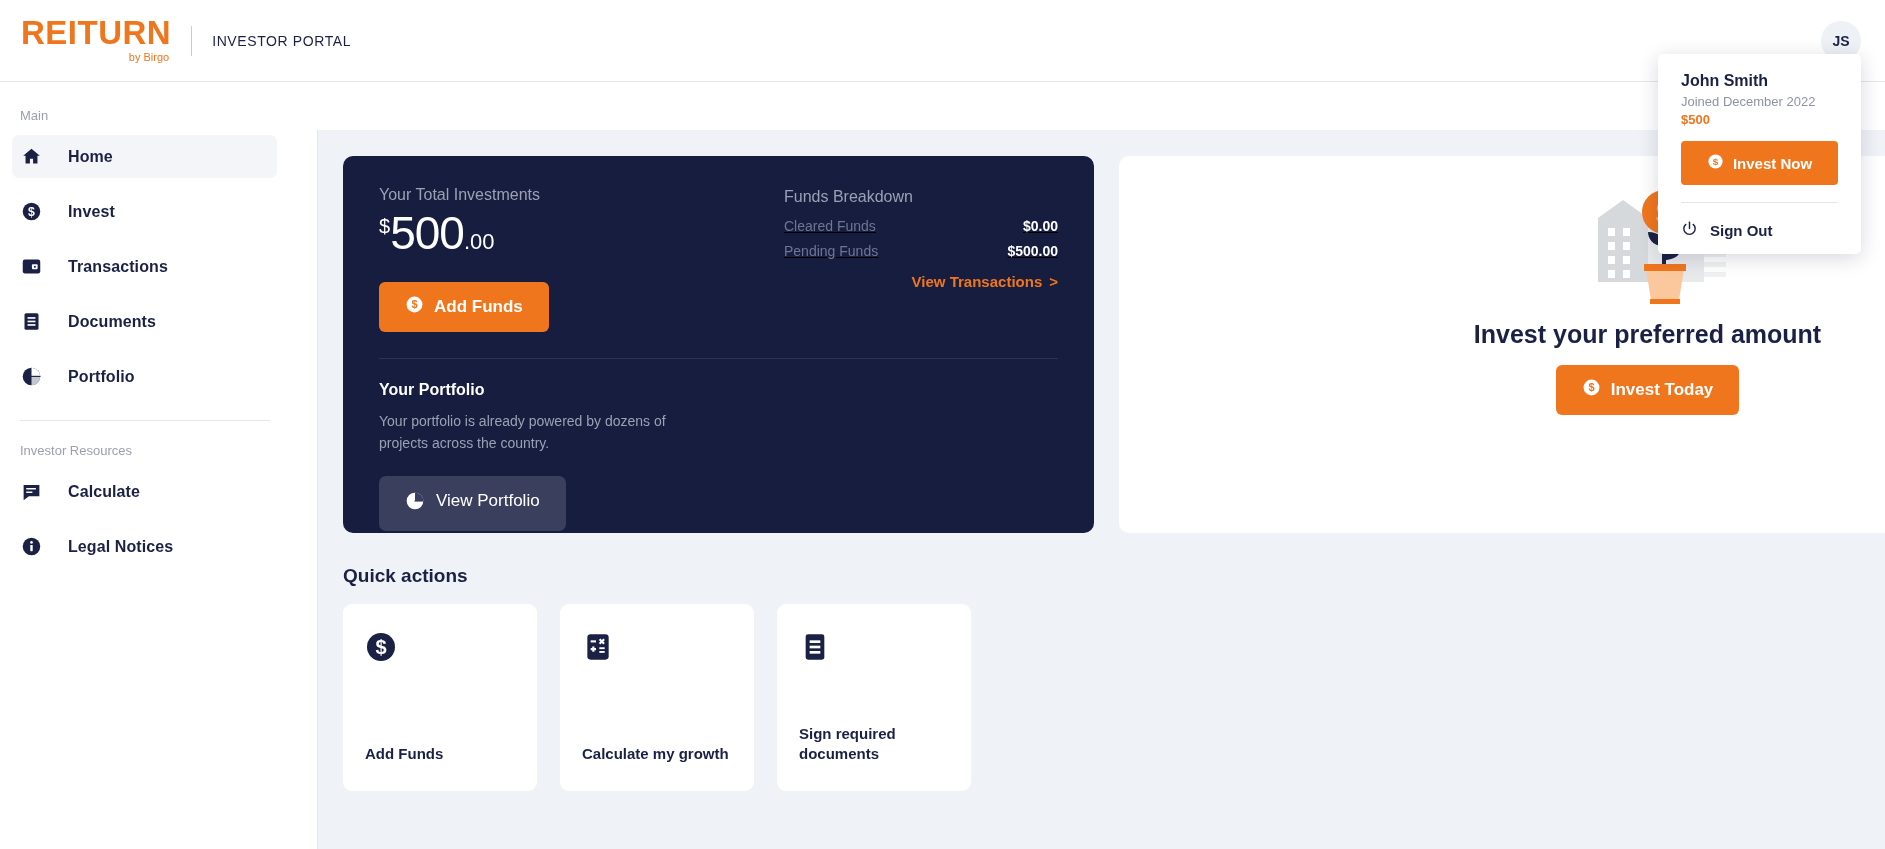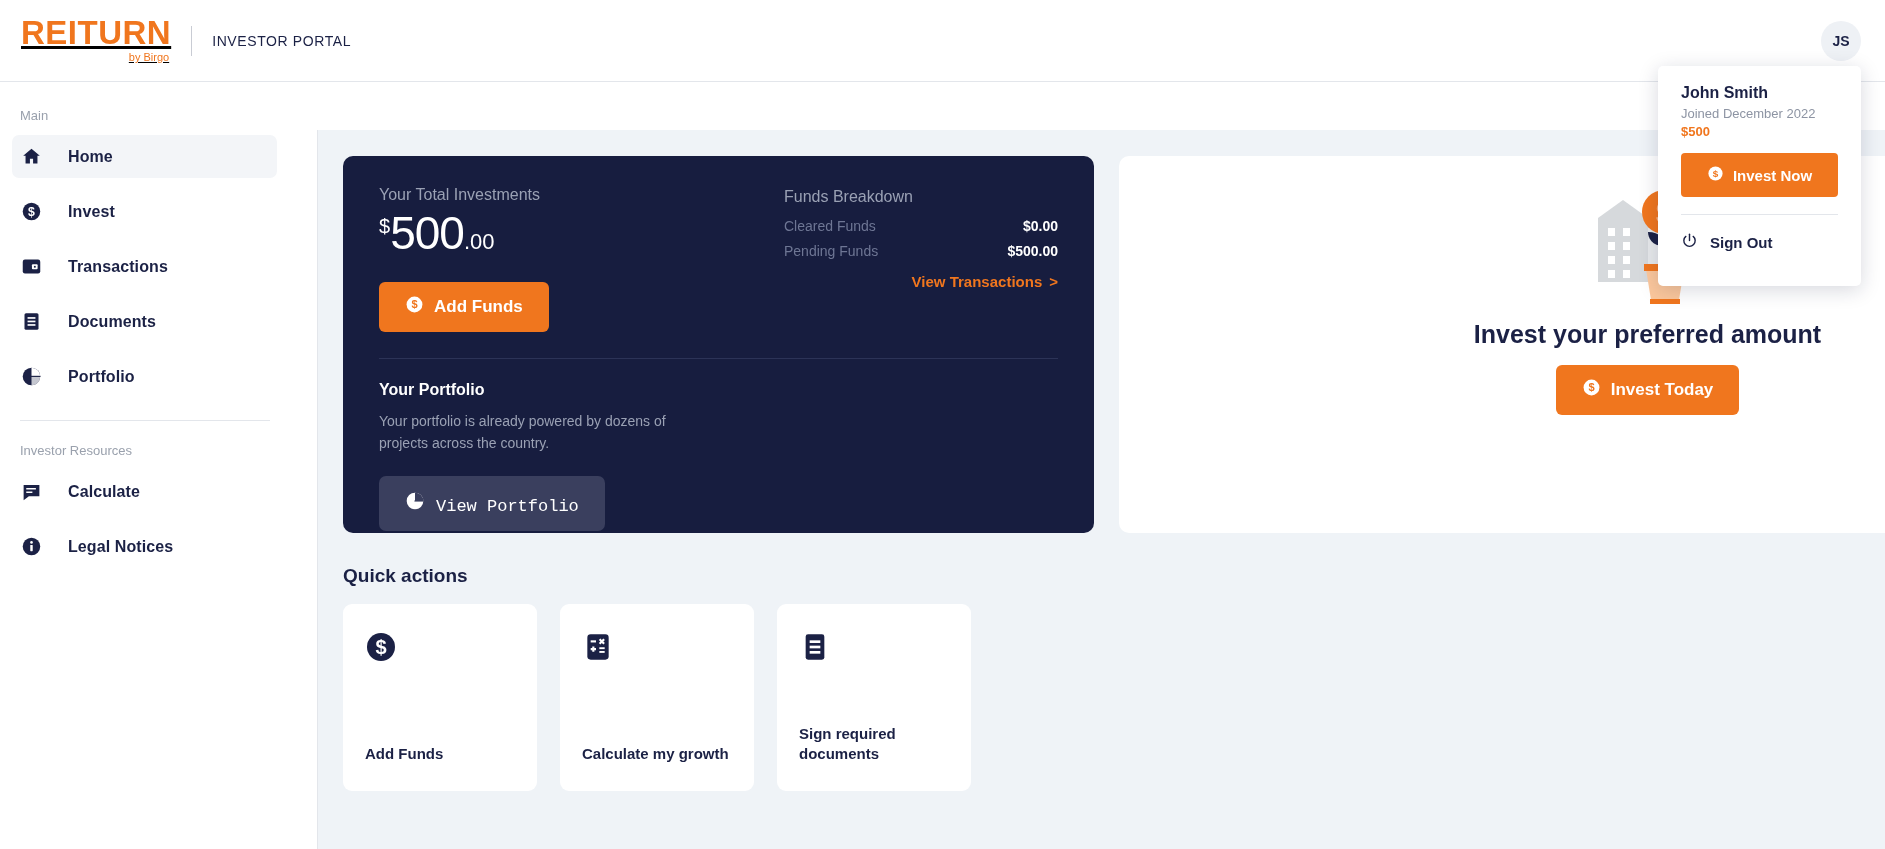--- a/index.html
+++ b/index.html
@@ -13,21 +13,21 @@
 
   
   .header {
     position: absolute; top: 0; left: 0;
     width: 1885px; height: 82px;
     background: #ffffff;
     border-bottom: 1px solid #e3e6eb;
     display: flex; align-items: center;
     z-index: 30;
   }
-  .brand { display: flex; align-items: center; margin-left: 21px; position: relative; text-decoration: underline; }
+  .brand { display: flex; align-items: center; margin-left: 21px; position: relative; }
   .logo-wrap { position: relative; display: flex; flex-direction: column; align-items: flex-end; }
   .logo-text {
     font-size: 33px; font-weight: bold; letter-spacing: 0.5px;
     color: #f0761e; line-height: 1; font-family: "Liberation Sans", sans-serif;
   }
   .logo-sub { font-size: 11px; color: #f0761e; line-height: 1.2; margin-top: 2px; margin-right: 2px; }
   .brand-divider { width: 1px; height: 30px; background: #c9ccd4; margin: 0 20px; align-self: center; }
   .portal-title {
     font-size: 14px; letter-spacing: 0.6px; color: #1b2145;
     align-self: center; margin-bottom: 0px;
@@ -97,36 +97,36 @@
   .dc-amount .cents { font-size: 22px; }
   .btn-orange {
     display: inline-flex; align-items: center; gap: 10px;
     background: #f0761e; color: #fff;
     border: none; border-radius: 6px;
     padding: 13px 26px; font-size: 17px; font-weight: bold;
     cursor: pointer; font-family: "Liberation Sans", sans-serif;
   }
   .dc-right { flex: 1; padding-top: 2px; }
   .fb-title { font-size: 16px; color: #9aa1b4; margin-bottom: 12px; }
-  .fb-row { display: flex; justify-content: space-between; align-items: center; margin-bottom: 9px; }
+  .fb-row { display: flex; justify-content: space-between; align-items: center; margin-bottom: 9px; text-decoration: underline; }
   .fb-key { font-size: 14px; color: #6e7694; }
   .fb-val { font-size: 14px; color: #ffffff; font-weight: bold; }
   .fb-link {
     display: flex; justify-content: flex-end; align-items: center; gap: 7px;
     color: #f0761e; font-size: 15px; font-weight: bold; margin-top: 14px; cursor: pointer;
   }
   .dc-hr { height: 1px; background: #2c3357; margin: 26px 0 22px 0; }
   .dc-sub-title { font-size: 16px; font-weight: bold; color: #ffffff; margin-bottom: 12px; }
   .dc-sub-text { font-size: 14px; color: #9aa1b4; line-height: 1.55; width: 300px; margin-bottom: 22px; }
   .btn-slate {
-    display: inline-flex; align-items: flex-end; gap: 11px;
+    display: inline-flex; align-items: flex-start; gap: 11px;
     background: #3a3f5e; color: #fff;
     border: none; border-radius: 7px;
     padding: 15px 26px; font-size: 17px;
-    cursor: pointer; font-family: Liberation Mono, monospace;
+    cursor: pointer; font-family: Liberation Sans, sans-serif;
   }
 
   
   .white-card {
     flex: 1; height: 377px; background: #ffffff; border-radius: 10px;
     display: flex; flex-direction: column; align-items: center;
     padding-top: 18px;
   }
   .illus { width: 160px; height: 132px; margin-bottom: 14px; }
   .wc-title { font-size: 25px; font-weight: bold; color: #1b2145; margin-bottom: 16px; text-align: center; }
@@ -139,38 +139,38 @@
     width: 194px; height: 187px; background: #fff; border-radius: 9px;
     padding: 27px 22px 0 22px;
     display: flex; flex-direction: column; justify-content: space-between;
     cursor: pointer;
   }
   .qa-icon { width: 32px; height: 32px; }
   .qa-label { font-size: 15px; font-weight: bold; color: #1b2145; line-height: 1.3; padding-bottom: 28px; }
 
   
   .dropdown {
-    position: absolute; top: 66px; right: 24px;
+    position: absolute; top: 54px; right: 24px;
     width: 203px; background: #ffffff; border-radius: 5px;
     box-shadow: 0 4px 20px rgba(20,25,60,0.17);
     padding: 18px 23px 0 23px; z-index: 40;
   }
   .dd-name { font-size: 16px; font-weight: bold; color: #1b2145; margin-bottom: 4px; }
   .dd-joined { font-size: 13px; color: #8d94a3; margin-bottom: 3px; }
   .dd-amount { font-size: 13px; font-weight: bold; color: #f0761e; margin-bottom: 14px; }
   .dd-btn {
     width: 100%; display: flex; align-items: center; justify-content: center; gap: 9px;
     background: #f0761e; color: #fff; border: none; border-radius: 4px;
     padding: 12px 0; font-size: 15px; font-weight: bold;
     cursor: pointer; font-family: "Liberation Sans", sans-serif;
   }
   .dd-hr { height: 1px; background: #e3e6eb; margin: 17px 0 0 0; }
   .dd-signout {
     display: flex; align-items: center; gap: 12px;
-    padding: 17px 0 34px 0; font-size: 15px; font-weight: bold; color: #1b2145;
+    padding: 17px 0 14px 0; font-size: 15px; font-weight: bold; color: #1b2145;
     cursor: pointer;
   }
 </style>
 </head>
 <body>
 
 <div class="header">
   <div class="brand">
     <div class="logo-wrap">
       <div class="logo-text">REITURN</div>

